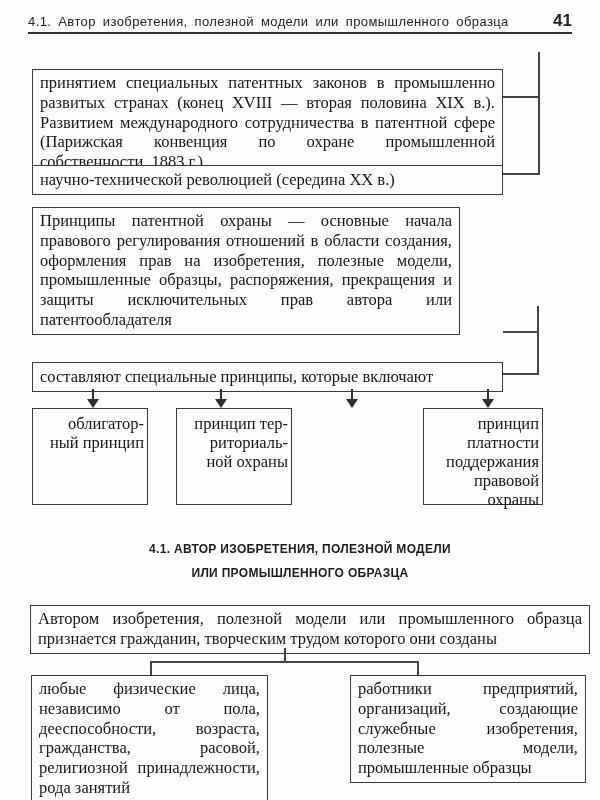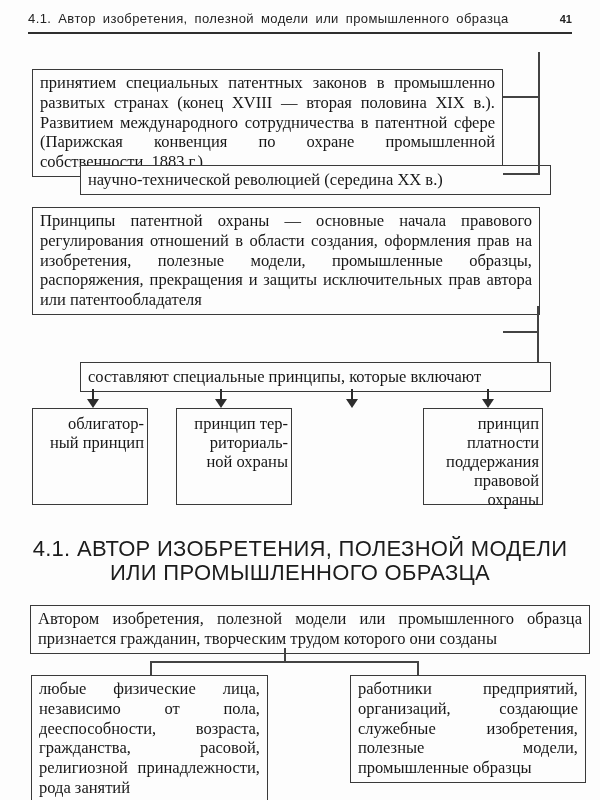--- a/index.html
+++ b/index.html
@@ -8,46 +8,46 @@
     font-family:"Liberation Serif",serif;color:#171717;overflow:hidden;
   }
   .page{position:absolute;inset:0;}
   
   .runhead{
     position:absolute;left:28px;top:11px;width:544px;
     display:flex;justify-content:space-between;align-items:baseline;
     font-family:"Liberation Sans",sans-serif;font-size:13px;color:#232323;
     letter-spacing:.4px;word-spacing:3px;
   }
-  .pagenum{font-weight:bold;font-size:11px;letter-spacing:0;word-spacing:normal;}
+  .pagenum{font-weight:bold;font-size:17px;letter-spacing:0;word-spacing:normal;}
   .rule{position:absolute;left:28px;top:32px;width:544px;height:2px;background:#2e2e2e;}
   
   .box{
     position:absolute;box-sizing:border-box;border:1.6px solid #3a3a3a;
     font-size:16.5px;line-height:19.8px;padding:3px 7px 4px;
     text-align:justify;background:#fdfdfd;
   }
-  .single{text-align:left;padding-top:3px;line-height:21px;margin-left:48px;}
+  .single{text-align:left;padding-top:3px;line-height:21px;}
   .pbox{text-align:right;white-space:pre-line;line-height:19px;padding:5px 3px;}
   
   .vline{position:absolute;width:1.6px;background:#434343;}
   .hline{position:absolute;height:1.6px;background:#434343;}
   
   .arrow{position:absolute;width:13px;}
   .arrow .stem{width:2px;height:10px;background:#2d2d2d;margin:0 auto;}
   .arrow .head{
     width:0;height:0;margin:0 auto;
     border-left:6.5px solid transparent;border-right:6.5px solid transparent;
     border-top:9px solid #2d2d2d;
   }
   
   .sechead{
     position:absolute;left:0;top:537px;width:600px;text-align:center;
-    font-family:"Liberation Sans",sans-serif;font-weight:normal;
-    font-size:22px;line-height:24px;color:#1c1c1c;
+    font-family:"Liberation Sans",sans-serif;font-weight:bold;
+    font-size:12px;line-height:24px;color:#1c1c1c;
     white-space:pre-line;letter-spacing:.3px;
   }
 </style>
 </head>
 <body>
 
 <div class="page">
 
   <div class="runhead">
     <span>4.1. Автор изобретения, полезной модели или промышленного образца</span>
@@ -56,21 +56,21 @@
   <div class="rule"></div>
 
   <div class="box" style="left:32px;top:69px;width:471px;min-height:100px;">принятием специальных патентных законов в промышленно развитых странах (конец XVIII — вторая половина XIX в.). Развитием международного сотрудничества в патентной сфере (Парижская конвенция по охране промышленной собственности, 1883 г.)</div>
 
   <div class="box single" style="left:32px;top:165px;width:471px;min-height:28px;">научно-технической революцией (середина XX в.)</div>
 
   <div class="vline" style="left:538px;top:52px;height:123px;"></div>
   <div class="hline" style="left:503px;top:96px;width:37px;"></div>
   <div class="hline" style="left:503px;top:173px;width:37px;"></div>
 
-  <div class="box" style="left:32px;top:207px;width:508px;min-height:99px;">Принципы патентной охраны — основные начала правового регулирования отношений в области создания, оформления прав на изобретения, полезные модели, промышленные образцы, распоряжения, прекращения и защиты исключительных прав автора или патентообладателя</div>
+  <div class="box" style="left:32px;top:207px;width:428px;min-height:99px;">Принципы патентной охраны — основные начала правового регулирования отношений в области создания, оформления прав на изобретения, полезные модели, промышленные образцы, распоряжения, прекращения и защиты исключительных прав автора или патентообладателя</div>
 
   <div class="vline" style="left:537px;top:306px;height:69px;"></div>
   <div class="hline" style="left:503px;top:331px;width:36px;"></div>
   <div class="hline" style="left:503px;top:373px;width:36px;"></div>
 
 
   <div class="box single" style="left:32px;top:362px;width:471px;min-height:28px;">составляют специальные принципы, которые включают</div>
 
   <div class="arrow" style="left:86px;top:389px;">
     <div class="stem"></div>

